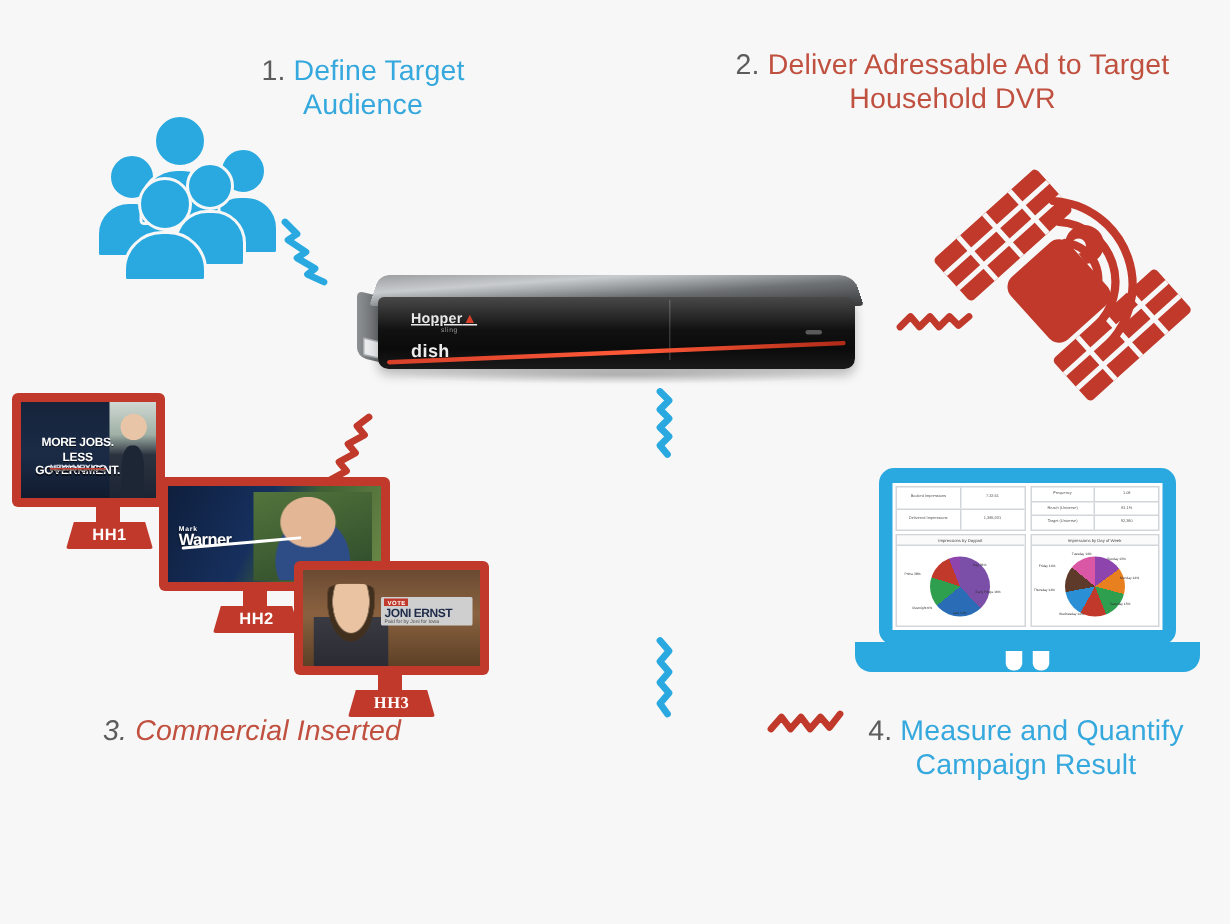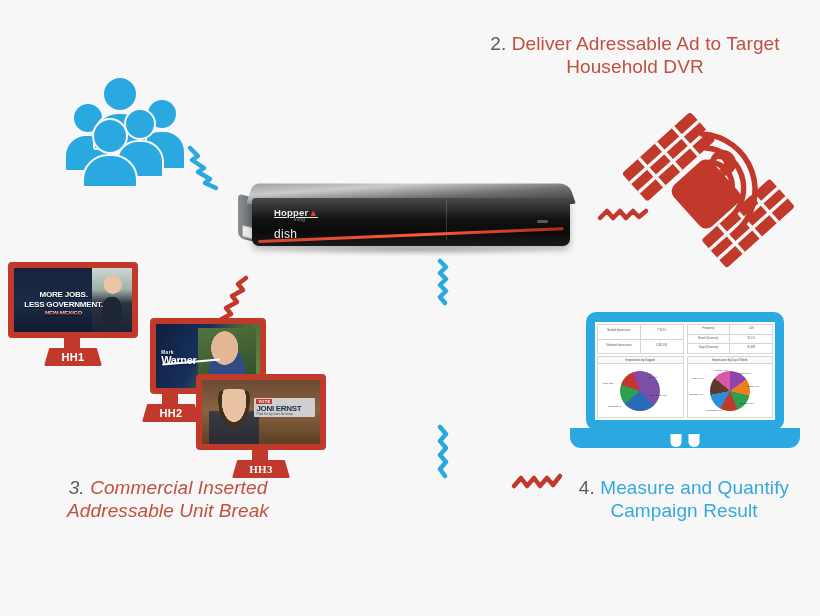--- a/index.html
+++ b/index.html
@@ -129,21 +129,21 @@
     left: 42px; top: 19px;
     color: #9a9a9a;
     font-size: 4.5px;
     letter-spacing: .4px;
   }
   .brand-dish {
     position: absolute;
     left: 22px; top: 29px;
     color: #ededed;
     font-size: 12px;
-    font-weight: 400;
+    font-weight: 700;
     letter-spacing: .3px;
   }
   .dvr-side {
     position: absolute;
     left: 0; top: 18px;
     width: 18px; height: 44px;
     background: linear-gradient(90deg,#8e9193,#5d6062);
     border-radius: 4px 0 0 6px;
     transform: skewY(14deg);
   }
@@ -439,31 +439,35 @@
   }
 
   
   .zig { position: absolute; }
 </style>
 </head>
 <body>
 
 <div class="stage">
 
+  <div class="heading blue" id="h1">
+    <span class="num">1.</span>
+    <span class="txt">Define Target</span><br>
+    <span class="txt">Audience</span>
+  </div>
 
   <div class="heading red" id="h2">
     <span class="num">2.</span>
     <span class="txt">Deliver Adressable Ad to Target</span><br>
     <span class="txt">Household DVR</span>
   </div>
 
   <div class="heading red" id="h3">
     <span class="num">3.</span>
     <span class="txt">Commercial Inserted</span><br>
-    <span class="txt">Addressable Unit Break</span>
   </div>
 
   <div class="heading blue" id="h4">
     <span class="num">4.</span>
     <span class="txt">Measure and Quantify</span><br>
     <span class="txt">Campaign Result</span>
   </div>
 
   <div id="people">
 
@@ -561,36 +565,36 @@
       <path d="M100,44 a40,40 0 0 1 24,70"></path>
       <path d="M96,30 a56,56 0 0 1 34,98"></path>
     </g>
   </svg>
 
   <svg class="zig" style="left:196px; top:272px; width:60px; height:54px;" viewBox="0 0 60 54">
     <path d="M50,6 L42,12 L47,18 L36,24 L41,30 L30,36 L35,42 L24,48" fill="none" stroke="#c0392b" stroke-width="4.5" stroke-linecap="round" stroke-linejoin="round"></path>
   </svg>
 
   <div class="tv" style="left:8px; top:262px; width:138px; height:106px;">
-    <div class="tv-frame" style="width:130px; height:76px;">
+    <div class="tv-frame" style="width:102px; height:76px;">
       <div class="tv-screen">
         <div class="s1">
           <div class="photo"></div>
           <div class="l1">MORE JOBS.</div>
           <div class="l2">LESS GOVERNMENT.</div>
           <div class="l3">NEW MEXICO</div>
         </div>
       </div>
     </div>
     <div class="tv-neck" style="left:56px; top:76px; width:16px; height:12px;"></div>
     <div class="tv-base" style="left:36px; top:86px; width:58px; height:18px; font-size:11px; line-height:18px;">HH1</div>
   </div>
 
   <div class="tv" style="left:106px; top:318px; width:138px; height:106px;">
-    <div class="tv-frame" style="width:116px; height:76px;margin-left:44px;">
+    <div class="tv-frame" style="width:154px; height:76px;">
       <div class="tv-screen">
         <div class="s2">
           <div class="face"></div>
           <div class="logo">
             <span class="small">Mark</span>
             <span>Warner</span>
           </div>
           <div class="swoosh"></div>
         </div>
       </div>

